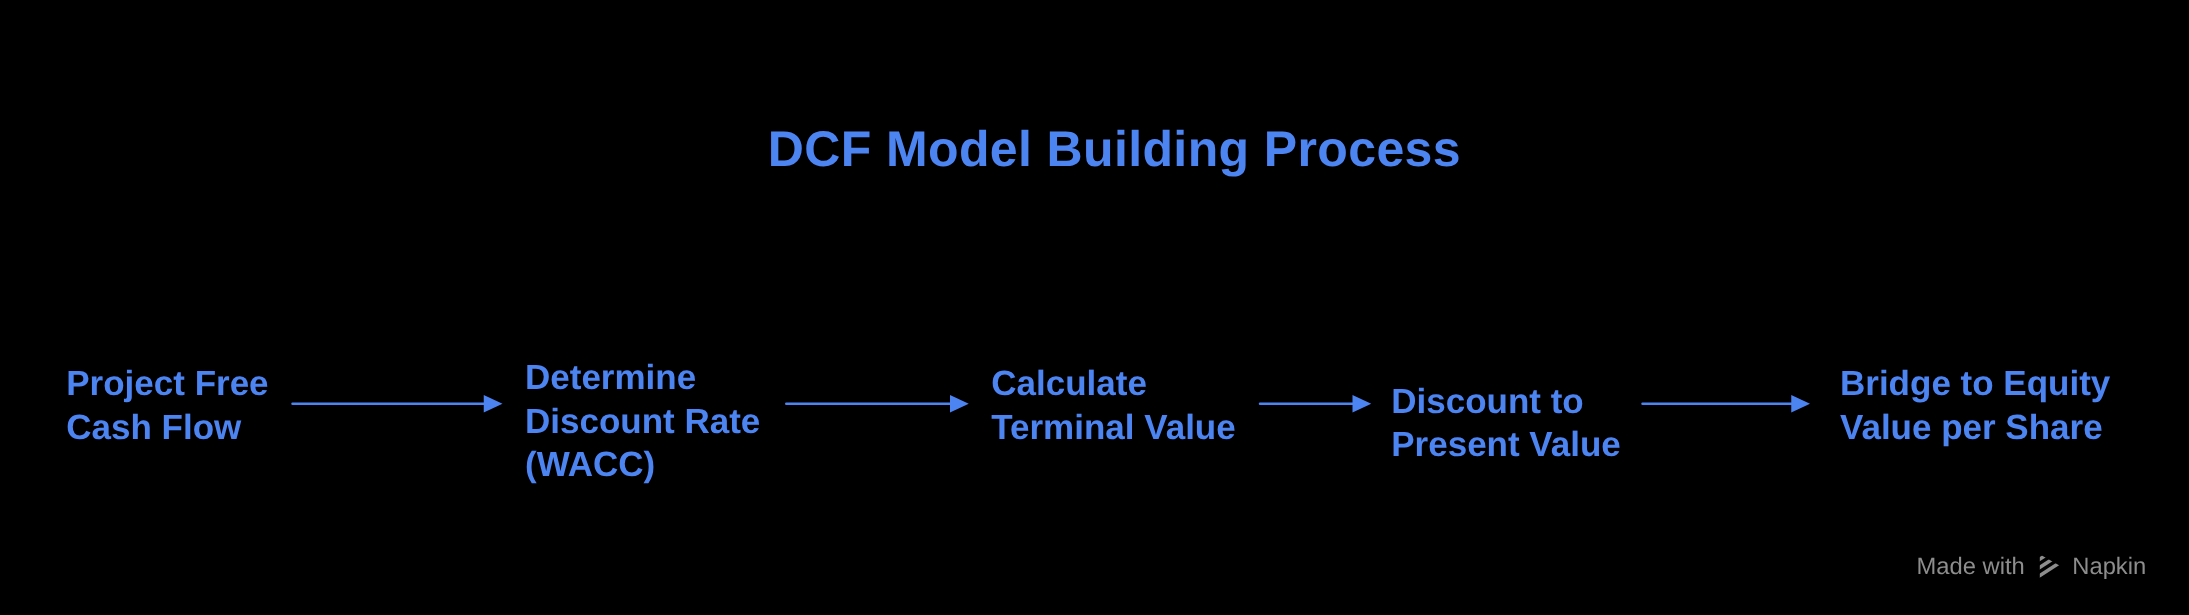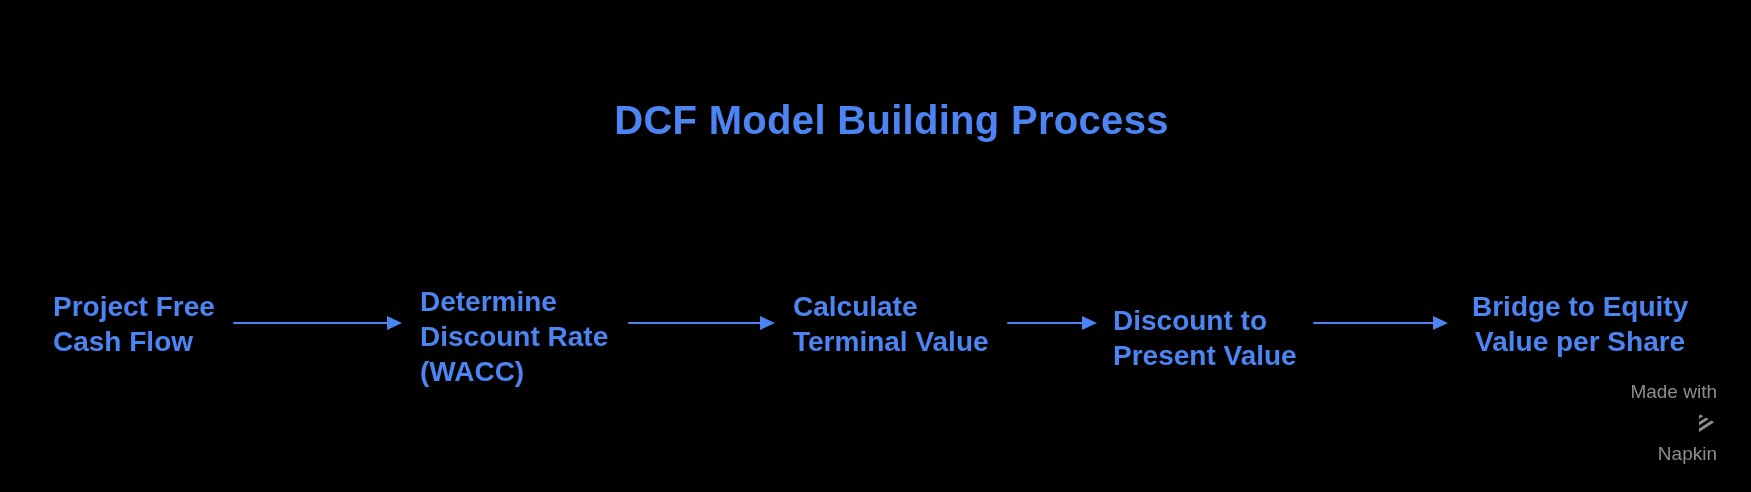--- a/index.html
+++ b/index.html
@@ -34,46 +34,45 @@
     font-size: 28px;
     line-height: 35px;
     font-weight: 700;
     color: var(--accent);
     white-space: pre-line;
   }
   .step-1 { left: 53px;   top: 289px; }
   .step-2 { left: 420px;  top: 284px; }
   .step-3 { left: 793px;  top: 289px; }
   .step-4 { left: 1113px; top: 303px; }
-  .step-5 { left: 1472px; top: 289px; text-align: center; }
+  .step-5 { left: 1472px; top: 289px; }
 
   .arrow { position: absolute; top: 315px; height: 16px; }
   .arrow-1 { left: 233px;  width: 169px; }
   .arrow-2 { left: 628px;  width: 147px; }
   .arrow-3 { left: 1007px; width: 90px;  }
   .arrow-4 { left: 1313px; width: 135px; }
   .arrow .shaft {
     position: absolute; left: 0; right: 9px; top: 6.75px; height: 2.5px;
     background: var(--accent); border-radius: 2px;
   }
   .arrow .head {
     position: absolute; right: 0; top: 1px; width: 0; height: 0;
     border-left: 15px solid var(--accent);
     border-top: 7px solid transparent;
     border-bottom: 7px solid transparent;
   }
 
   .watermark {
     position: absolute;
     right: 34px; bottom: 26px;
-    display: flex; align-items: flex-end; gap: 8px;
+    display: flex; align-items: flex-start; gap: 8px;
     color: var(--wm);
     font-size: 19px;
     line-height: 24px;
-    flex-direction: column;
   }
   .watermark .brand { font-weight: 500; }
   .watermark svg { display: block; }
 </style>
 </head>
 <body>
 
 <div class="canvas">
 
   <h1 class="title">DCF Model Building Process</h1>

